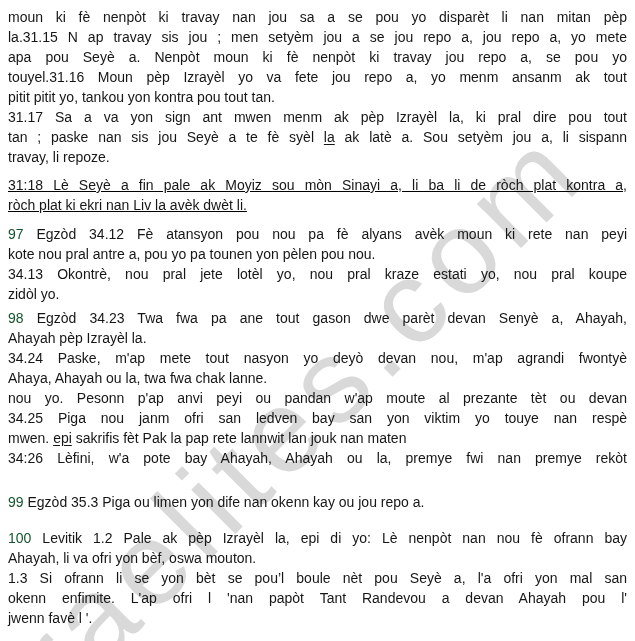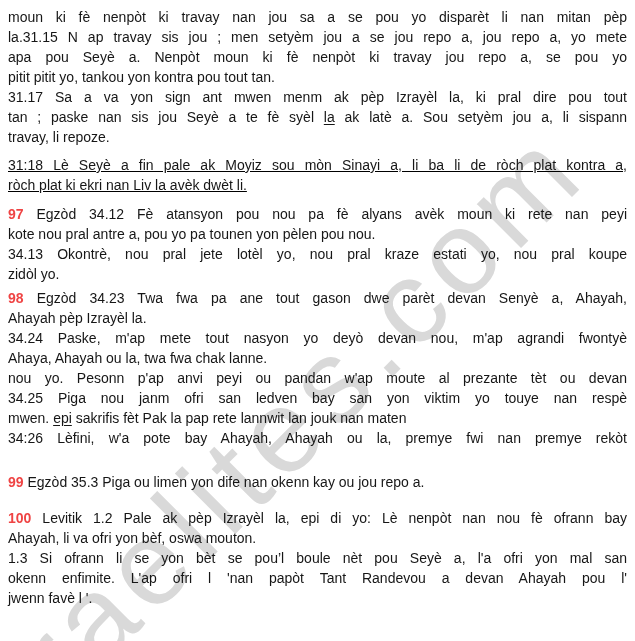--- a/index.html
+++ b/index.html
@@ -34,41 +34,42 @@
     line-height: 20px;
     color: #161616;
     text-align: left;
     white-space: normal;
   }
   .line.just {
     text-align: justify;
     text-align-last: justify;
   }
   .run-n { }
-  .run-num { color: #ef4444; font-weight: bold; }
+  .run-num { color: #14532d; font-weight: normal; }
   .run-b { font-weight: normal; }
   .run-g {
     text-decoration-line: underline;
     text-decoration-style: wavy;
     text-decoration-color: #3f9e3f;
     text-decoration-thickness: 1px;
     text-underline-offset: 2px;
     text-decoration: underline;
   }
 </style>
 </head>
 <body>
 
 <div class="watermark">israelites.com</div>
 
 <div class="page">
     <div class="block" style="margin-top: 0px;">
       <div class="line just"><span class="run-n">moun ki fè nenpòt ki travay nan jou sa a se pou yo disparèt li nan mitan pèp</span></div>
       <div class="line just"><span class="run-n">la.31.15 N ap travay sis jou ; men setyèm jou a se jou repo a, jou repo a, yo mete</span></div>
       <div class="line just"><span class="run-n">apa pou Seyè a. Nenpòt moun ki fè nenpòt ki travay jou repo a, se pou yo</span></div>
+      <div class="line just"><span class="run-n">touyel.31.16 Moun pèp Izrayèl yo va fete jou repo a, yo menm ansanm ak tout</span></div>
       <div class="line"><span class="run-n">pitit pitit yo, tankou yon kontra pou tout tan.</span></div>
     </div>
     <div class="block" style="">
       <div class="line just"><span class="run-n">31.17 Sa a va yon sign ant mwen menm ak pèp Izrayèl la, ki pral dire pou tout</span></div>
       <div class="line just"><span class="run-n">tan ; paske nan sis jou Seyè a te fè syèl </span><span class="run-g">la</span><span class="run-n"> ak latè a. Sou setyèm jou a, li sispann</span></div>
       <div class="line"><span class="run-n">travay, li repoze.</span></div>
     </div>
     <div class="block" style="margin-top: 8px; text-decoration: underline;">
       <div class="line just"><span class="run-n">31:18 Lè Seyè a fin pale ak Moyiz sou mòn Sinayi a, li ba li de ròch plat kontra a,</span></div>
       <div class="line"><span class="run-n">ròch plat ki ekri nan Liv la avèk dwèt li.</span></div>

